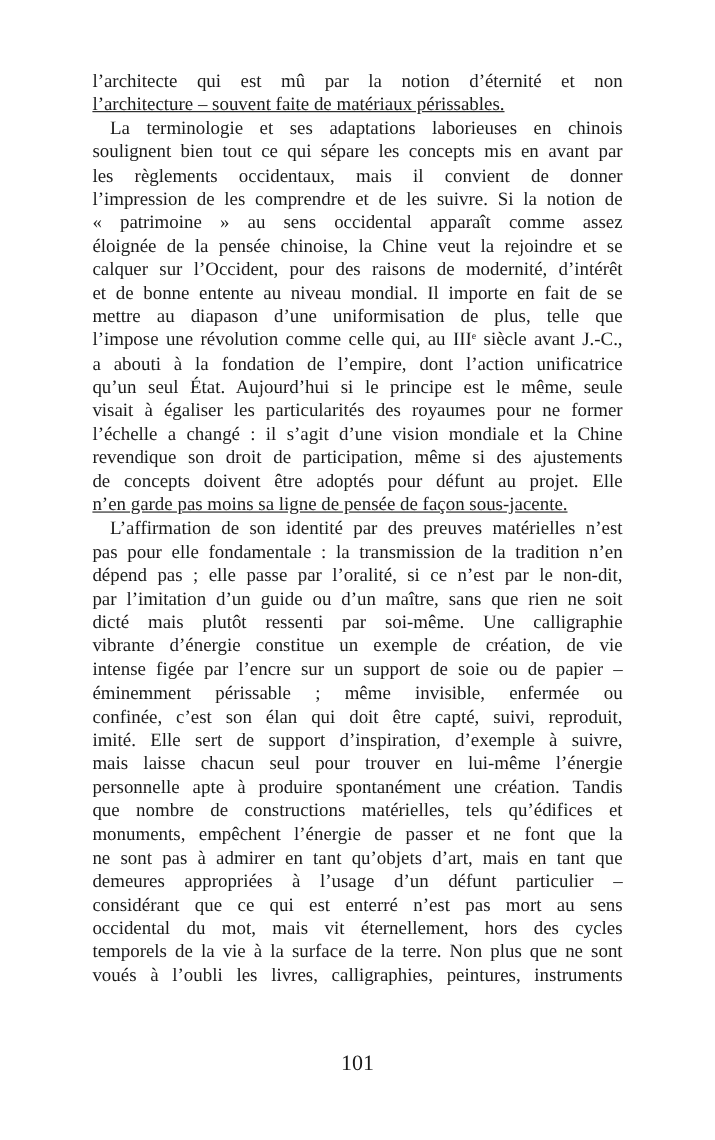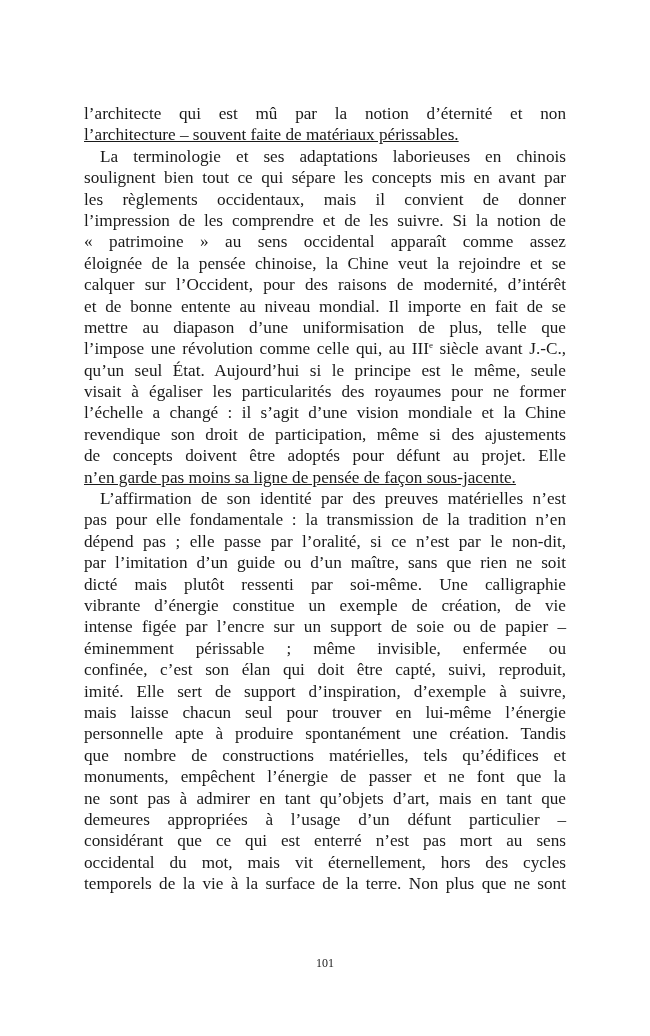--- a/index.html
+++ b/index.html
@@ -15,21 +15,20 @@
   }
   .page {
     position: absolute;
     left: 84px;
     top: 63px;
     width: 482px;
     font-family: "Liberation Serif", "DejaVu Serif", serif;
     font-size: 17.2px;
     line-height: 21.4px;
     color: #1a1a1a;
-    margin-top: 40px;
   }
   .line {
     display: block;
     white-space: nowrap;
     text-align: justify;
     text-align-last: justify;
     height: 21.4px;
   }
   .line.last {
     text-align-last: left;
@@ -43,21 +42,21 @@
     vertical-align: 6px;
     line-height: 0;
   }
   .page-number {
     position: absolute;
     top: 956px;
     left: 0;
     width: 650px;
     text-align: center;
     font-family: "Liberation Serif", "DejaVu Serif", serif;
-    font-size: 12px;
+    font-size: 20px;
     color: #1a1a1a;
   }
 </style>
 </head>
 <body>
 
 <div class="page" id="page-body">
     <div>
       <span class="line">l’architecte qui est mû par la notion d’éternité et non</span>
       <span class="line last">l’architecture – souvent faite de matériaux périssables.</span>
@@ -66,20 +65,21 @@
       <span class="line indent">La terminologie et ses adaptations laborieuses en chinois</span>
       <span class="line">soulignent bien tout ce qui sépare les concepts mis en avant par</span>
       <span class="line">les règlements occidentaux, mais il convient de donner</span>
       <span class="line">l’impression de les comprendre et de les suivre. Si la notion de</span>
       <span class="line">« patrimoine » au sens occidental apparaît comme assez</span>
       <span class="line">éloignée de la pensée chinoise, la Chine veut la rejoindre et se</span>
       <span class="line">calquer sur l’Occident, pour des raisons de modernité, d’intérêt</span>
       <span class="line">et de bonne entente au niveau mondial. Il importe en fait de se</span>
       <span class="line">mettre au diapason d’une uniformisation de plus, telle que</span>
       <span class="line">l’impose une révolution comme celle qui, au III<sup>e</sup> siècle avant J.-C.,</span>
+      <span class="line">a abouti à la fondation de l’empire, dont l’action unificatrice</span>
       <span class="line">qu’un seul État. Aujourd’hui si le principe est le même, seule</span>
       <span class="line">visait à égaliser les particularités des royaumes pour ne former</span>
       <span class="line">l’échelle a changé : il s’agit d’une vision mondiale et la Chine</span>
       <span class="line">revendique son droit de participation, même si des ajustements</span>
       <span class="line">de concepts doivent être adoptés pour défunt au projet. Elle</span>
       <span class="line last">n’en garde pas moins sa ligne de pensée de façon sous-jacente.</span>
     </div>
     <div>
       <span class="line indent">L’affirmation de son identité par des preuves matérielles n’est</span>
       <span class="line">pas pour elle fondamentale : la transmission de la tradition n’en</span>
@@ -93,16 +93,17 @@
       <span class="line">imité. Elle sert de support d’inspiration, d’exemple à suivre,</span>
       <span class="line">mais laisse chacun seul pour trouver en lui-même l’énergie</span>
       <span class="line">personnelle apte à produire spontanément une création. Tandis</span>
       <span class="line">que nombre de constructions matérielles, tels qu’édifices et</span>
       <span class="line">monuments, empêchent l’énergie de passer et ne font que la</span>
       <span class="line">ne sont pas à admirer en tant qu’objets d’art, mais en tant que</span>
       <span class="line">demeures appropriées à l’usage d’un défunt particulier –</span>
       <span class="line">considérant que ce qui est enterré n’est pas mort au sens</span>
       <span class="line">occidental du mot, mais vit éternellement, hors des cycles</span>
       <span class="line">temporels de la vie à la surface de la terre. Non plus que ne sont</span>
+      <span class="line">voués à l’oubli les livres, calligraphies, peintures, instruments</span>
     </div>
   </div>
 
 <div class="page-number">101</div>
 
 </body></html>

